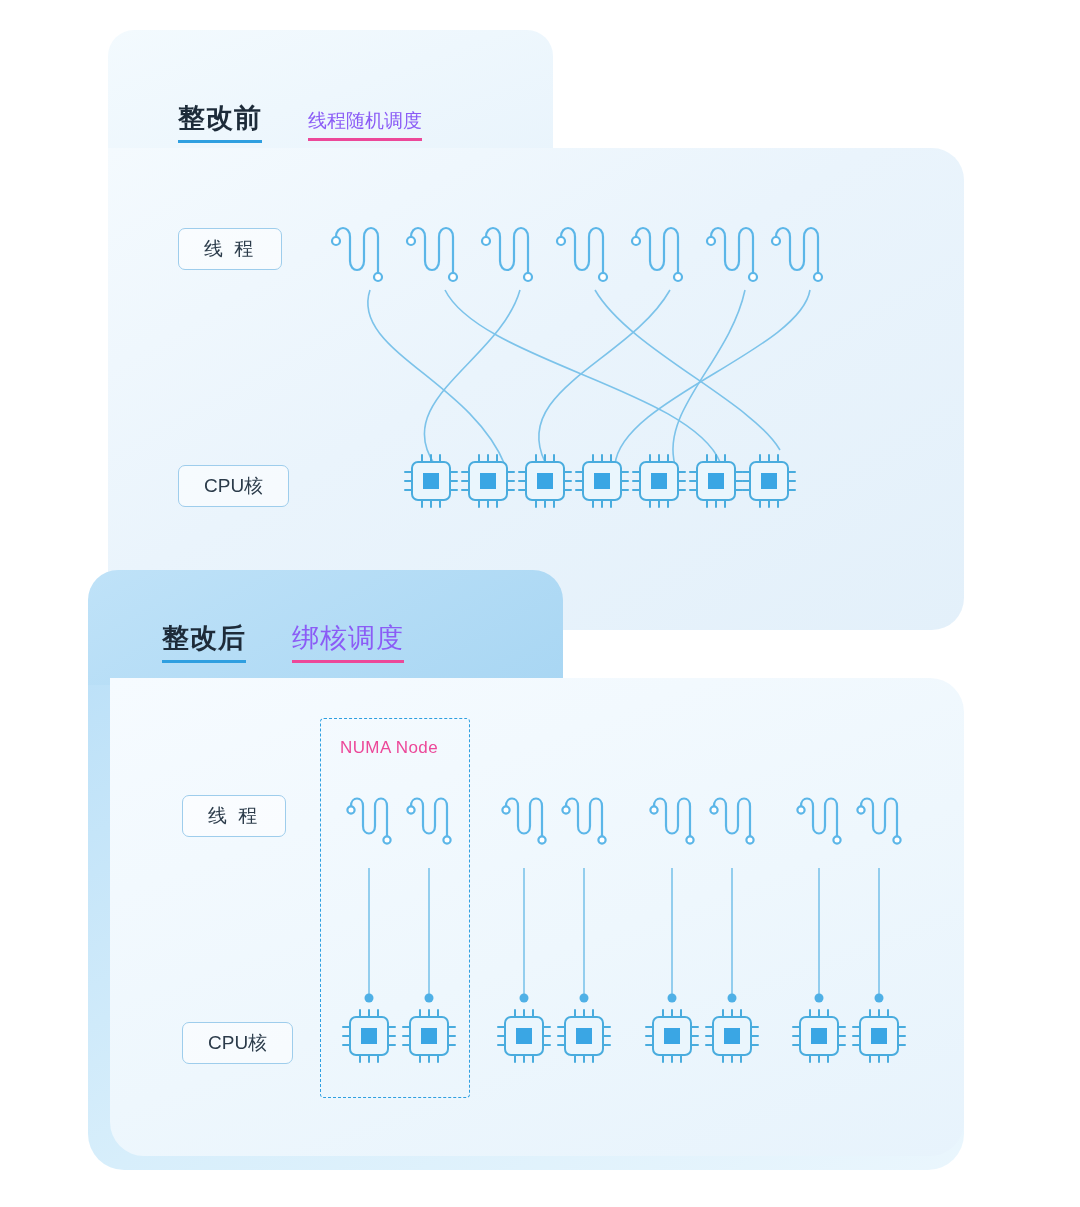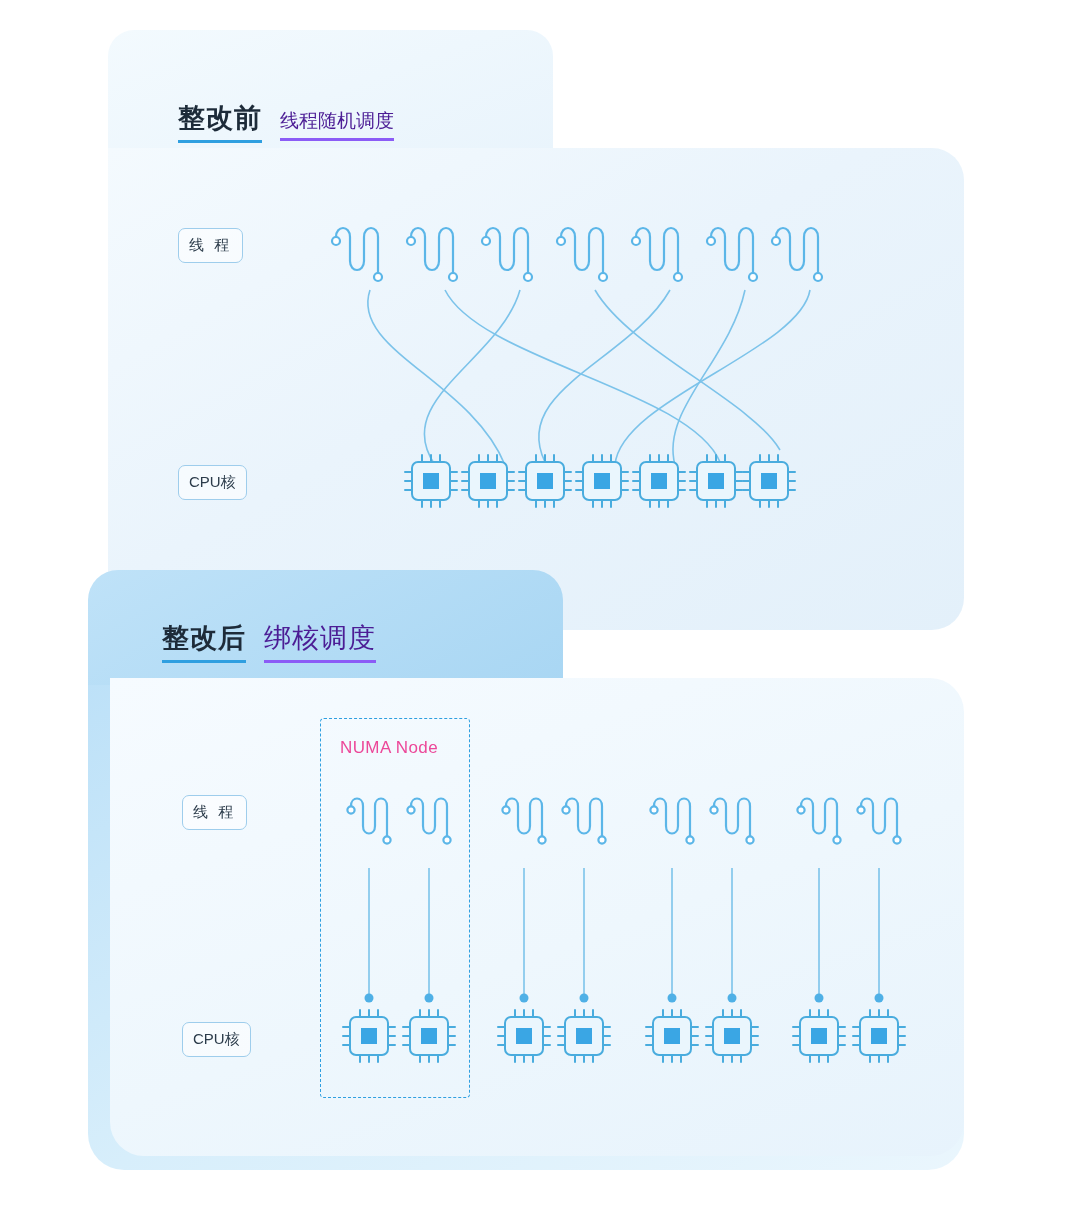--- a/index.html
+++ b/index.html
@@ -96,40 +96,41 @@
   .title-main {
     font-size: 27px;
     font-weight: bold;
     color: #1d2b39;
     letter-spacing: 1px;
     padding-bottom: 4px;
     border-bottom: 3px solid #2f9fe0;
   }
   .title-sub {
     font-size: 19px;
-    color: #4c1d95;
+    color: #8b5cf6;
     padding-bottom: 4px;
-    border-bottom: 3px solid #8b5cf6;
+    border-bottom: 3px solid #ec4899;
+    margin-left: 28px;
   }
   .title-sub.big {
     font-size: 27px;
     font-weight: normal;
     letter-spacing: 1px;
   }
 
   
   .row-label {
     position: absolute;
     box-sizing: border-box;
     border: 1.5px solid #9ecdec;
     border-radius: 7px;
     background: rgba(255,255,255,0.55);
     color: #2b3b4a;
-    font-size: 15px;
-    padding: 7px 10px;
+    font-size: 19px;
+    padding: 7px 25px;
     letter-spacing: 3px;
     white-space: nowrap;
   }
   .row-label.noletter {
     letter-spacing: 0px;
     text-align: center;
   }
 
   
   .numa-box {

